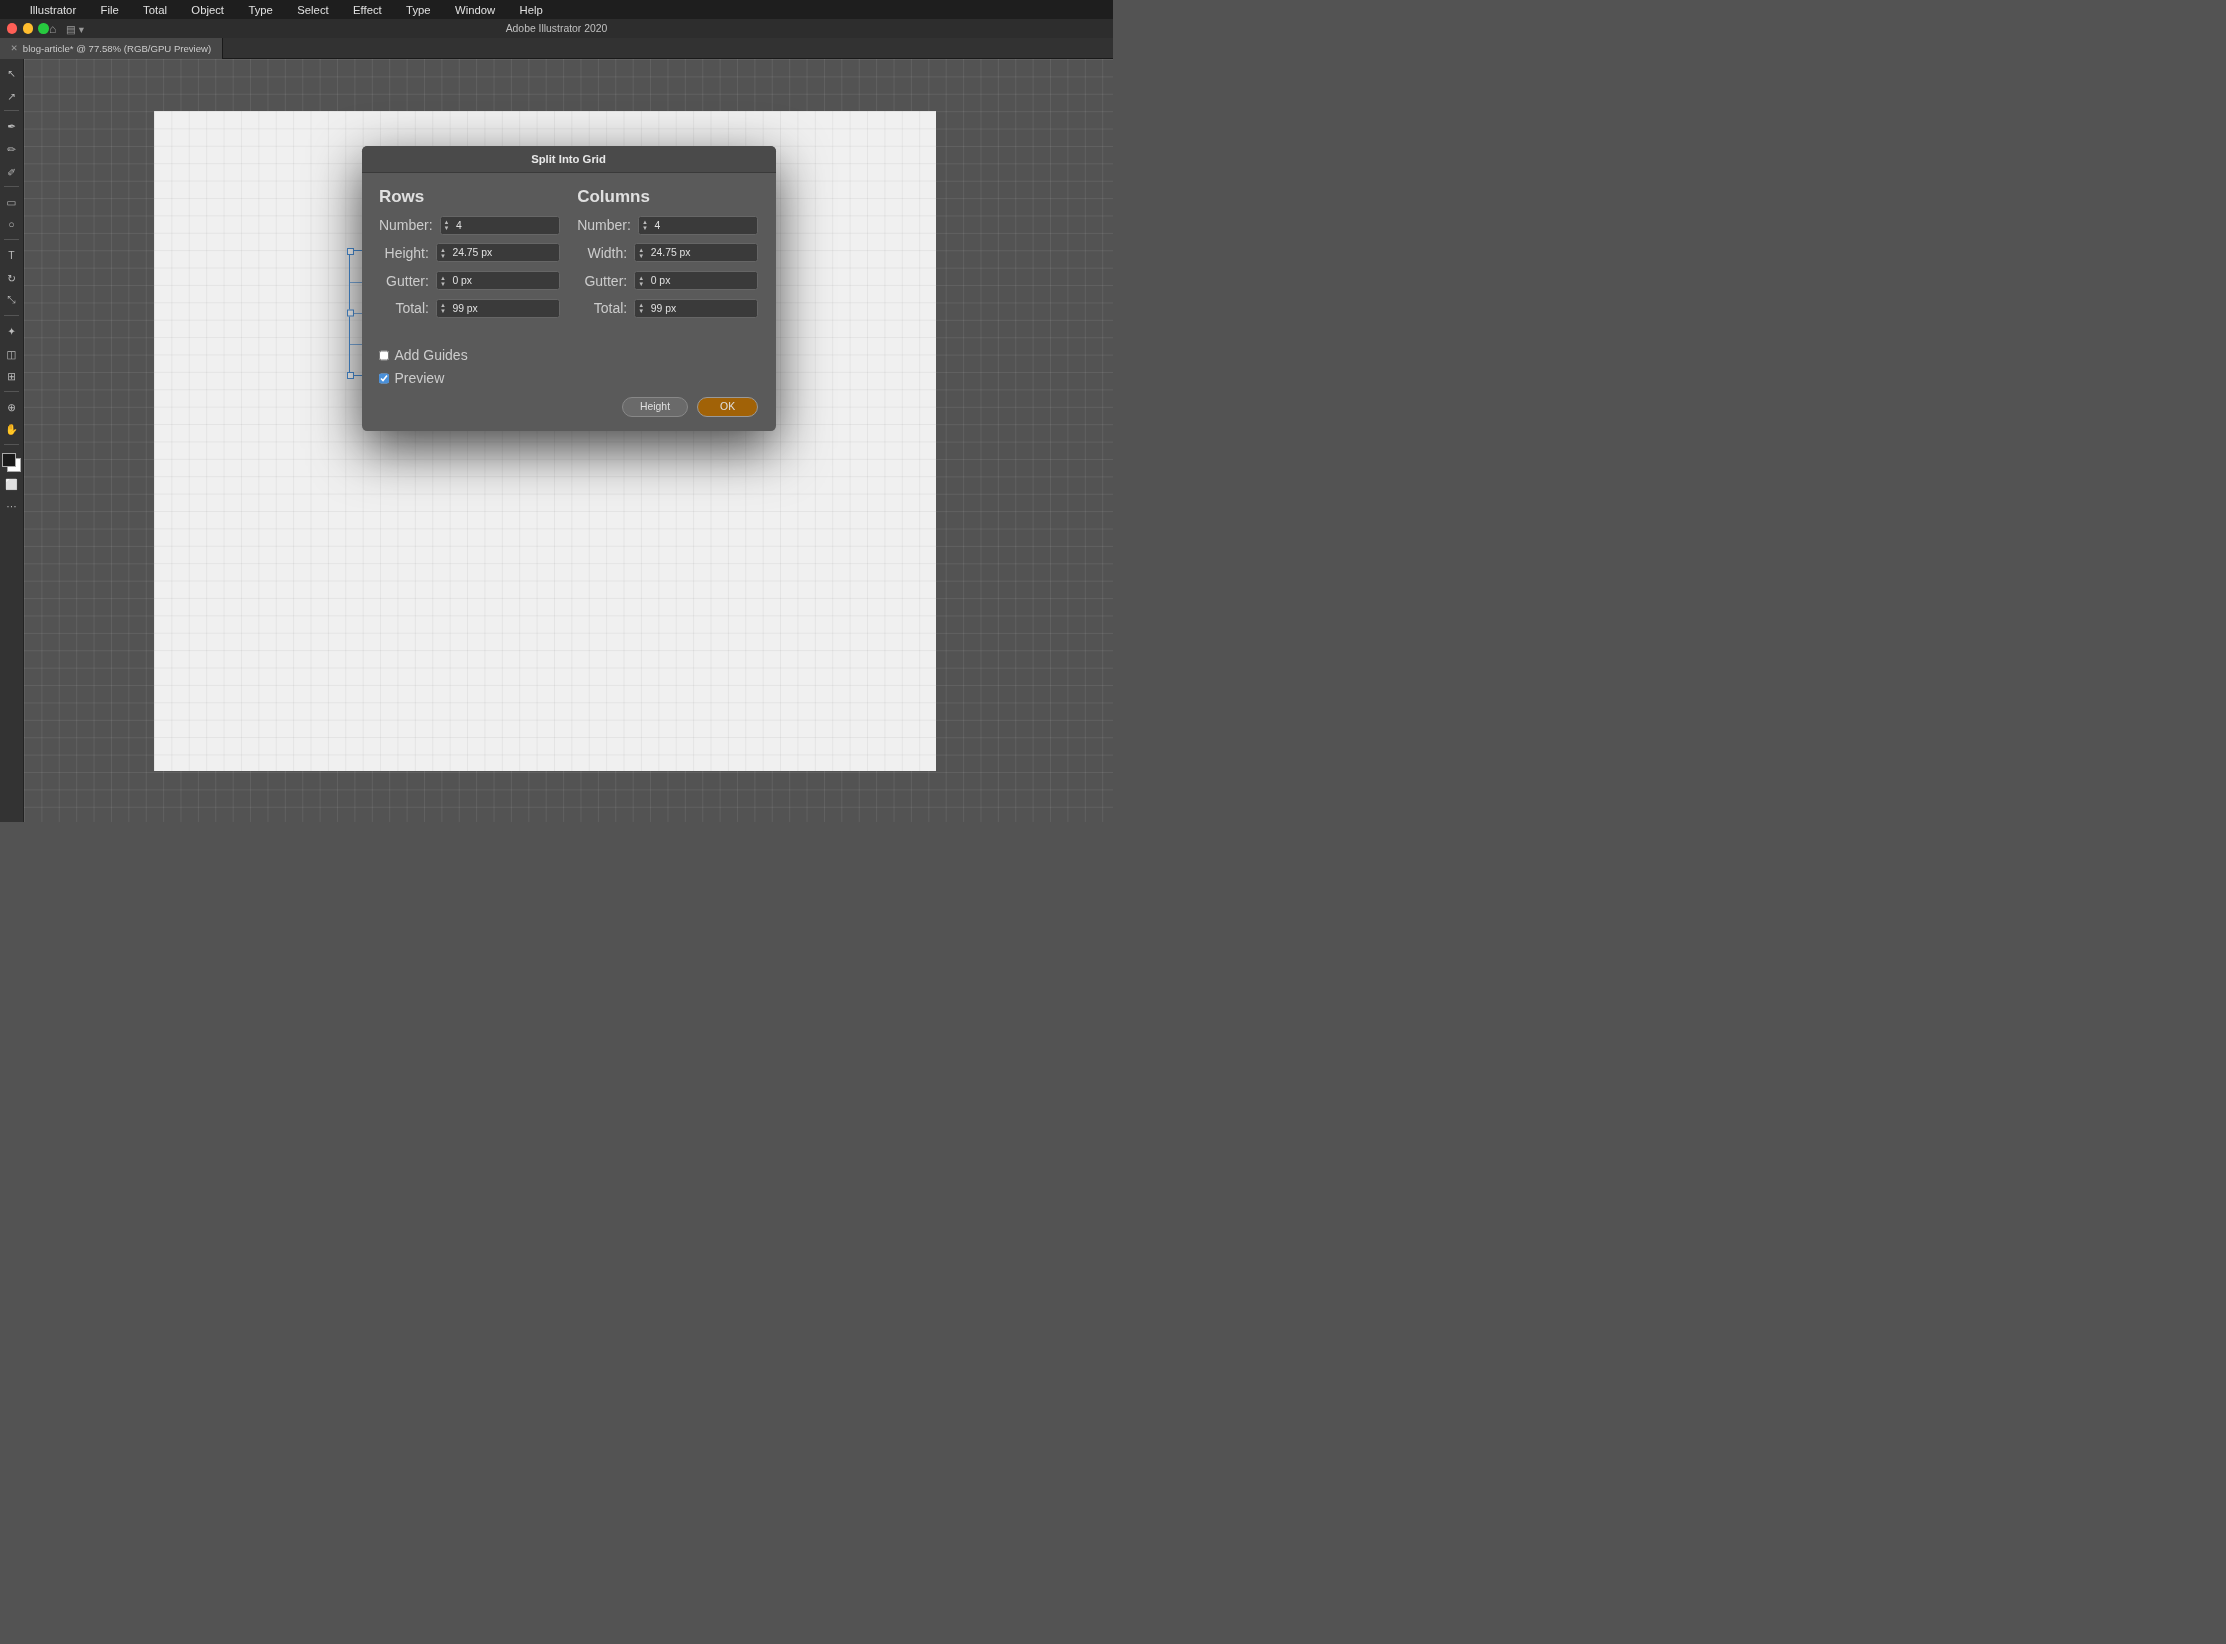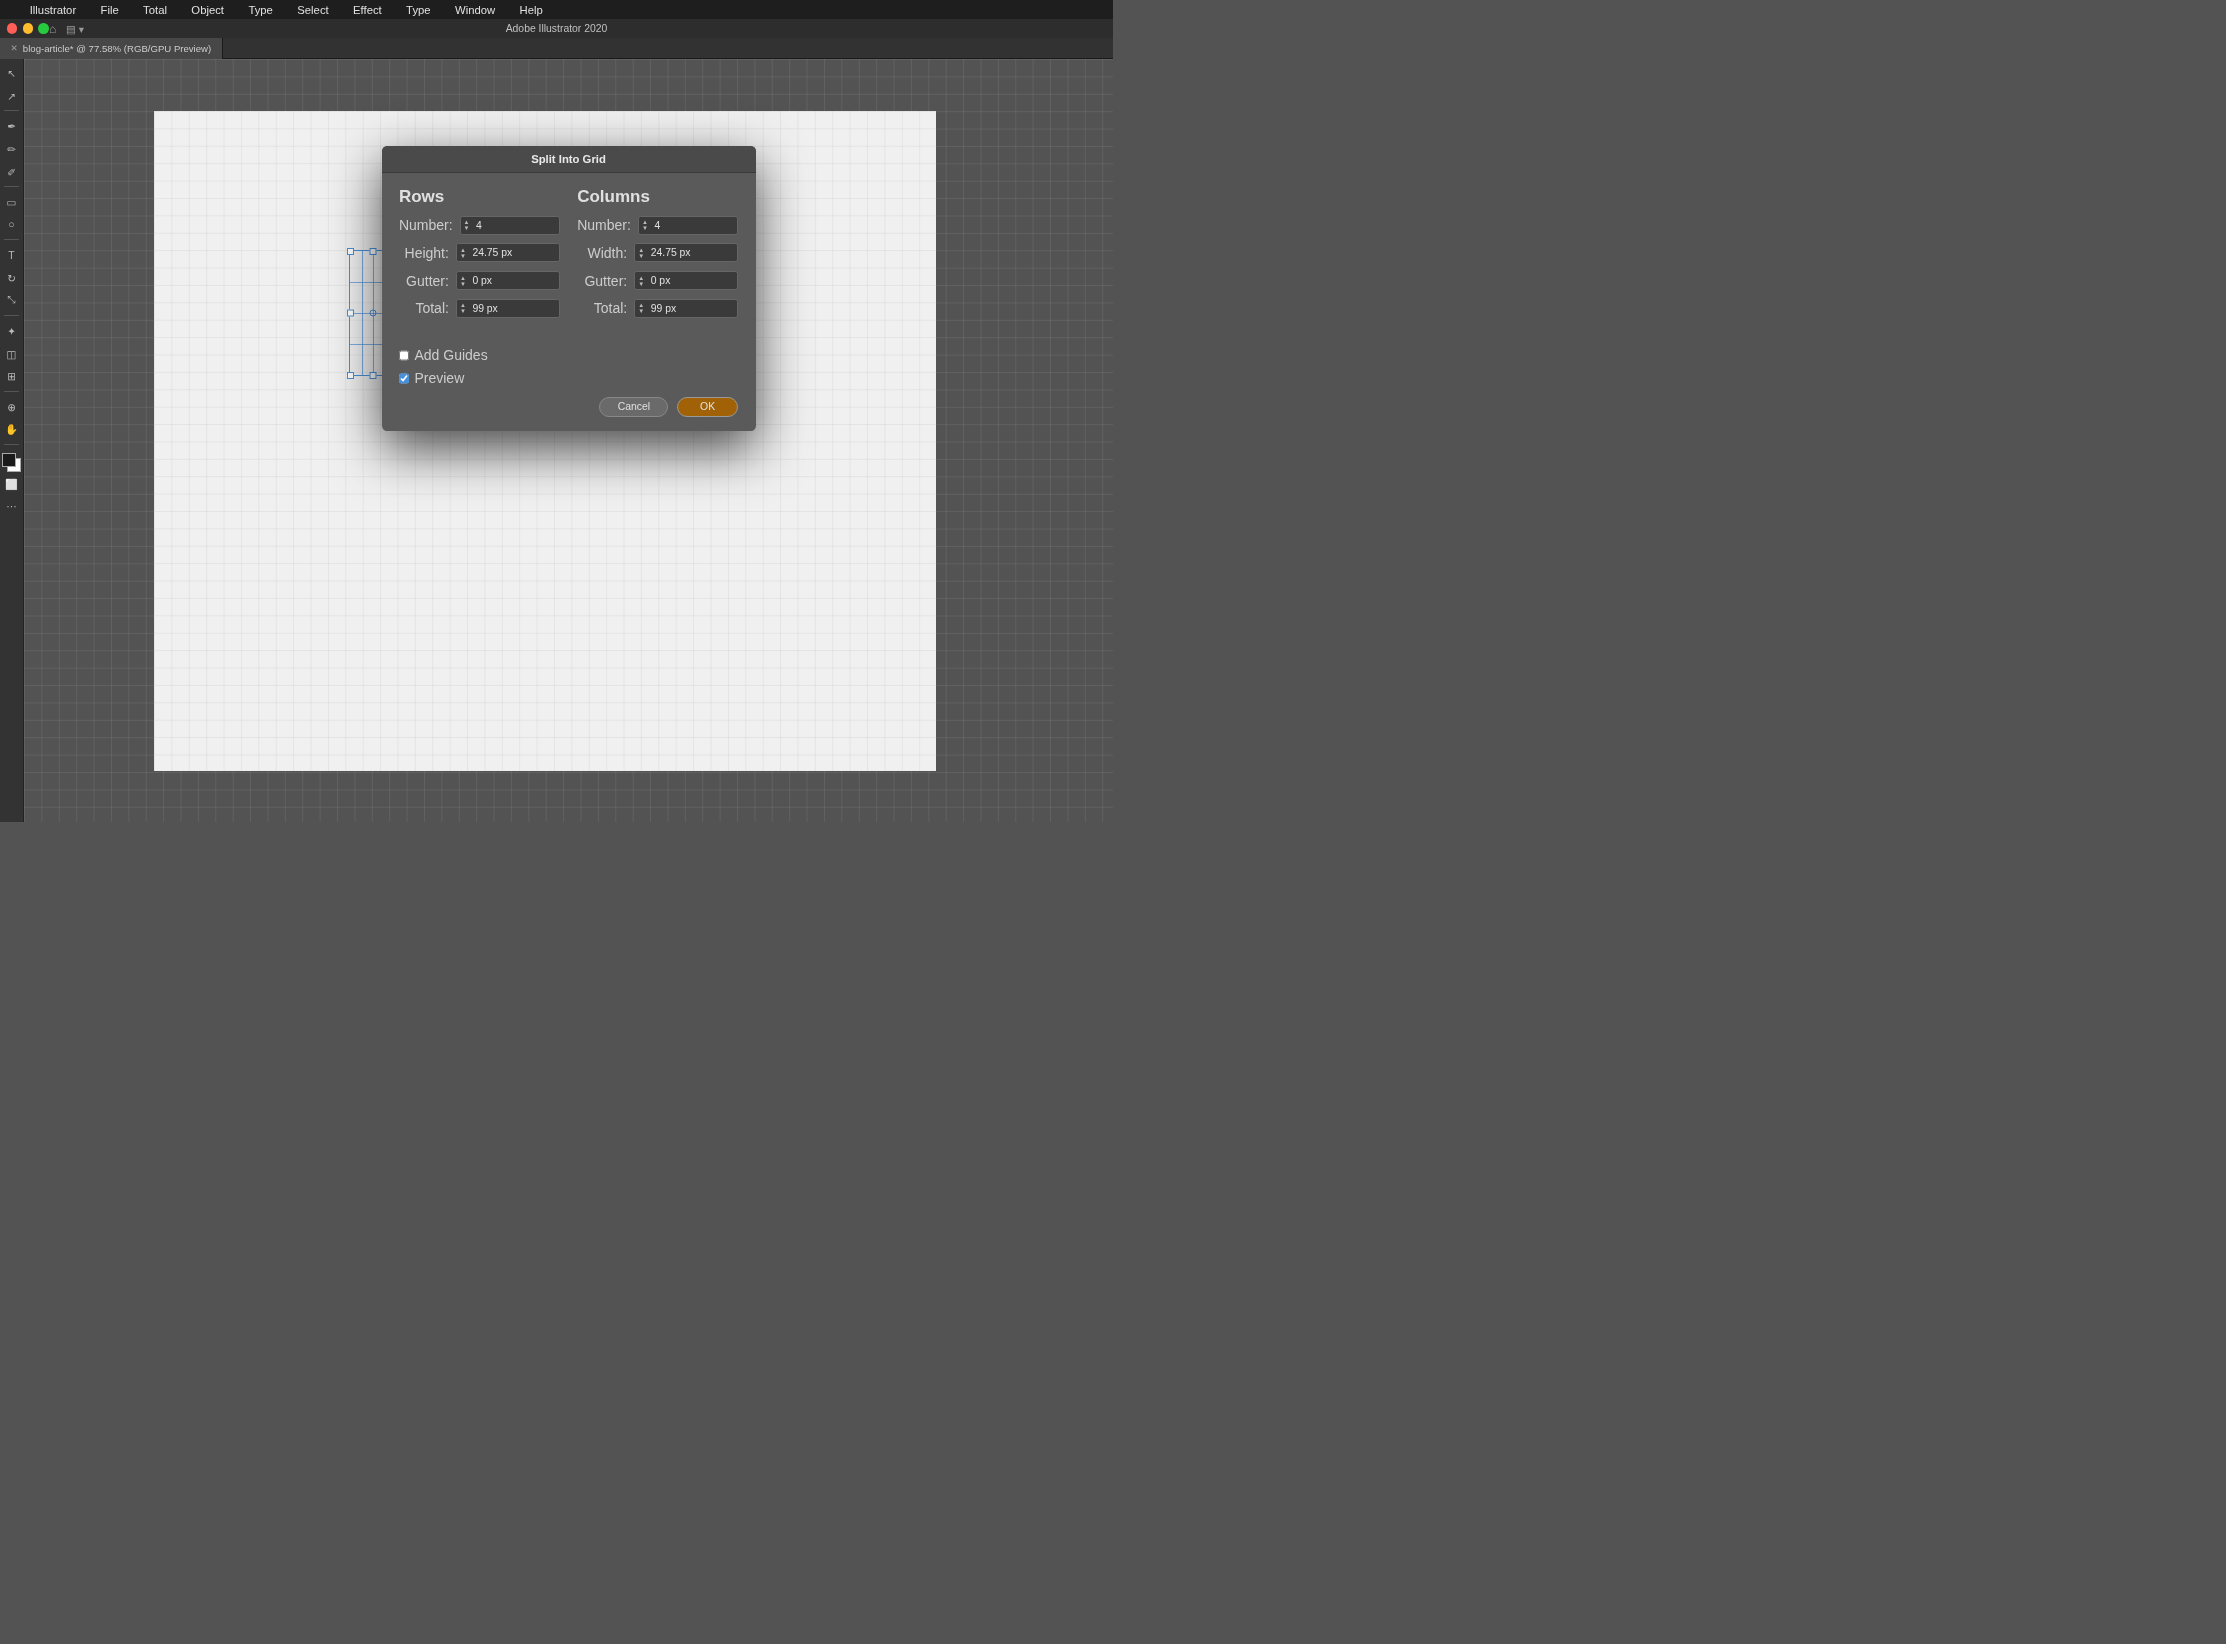--- a/index.html
+++ b/index.html
@@ -251,21 +251,21 @@
       position: absolute;
       top: 0; left: 0; right: 0; bottom: 0;
       display: flex;
       align-items: flex-start;
       justify-content: center;
       padding-top: 87px;
     }
 
     
     .dialog {
-      width: 374px;
+      width: 414px;
       background: #5a5a5a;
       border-radius: 5.2px;
       box-shadow: 0 17.4px 52px rgba(0,0,0,0.7);
       overflow: hidden;
     }
     .dialog-title-bar {
       background: #4a4a4a;
       padding: 7px 14px;
       text-align: center;
       font-size: 11.3px;
@@ -588,21 +588,21 @@
         <div class="dialog-footer">
           <div class="checkbox-row">
             <input type="checkbox" class="checkbox-input" id="add-guides" style="">
             <label class="checkbox-label" for="add-guides">Add Guides</label>
           </div>
           <div class="checkbox-row">
             <input type="checkbox" class="checkbox-input checkbox-checked" id="preview" checked="" style="">
             <label class="checkbox-label" for="preview">Preview</label>
           </div>
           <div class="dialog-buttons">
-            <button class="btn btn-cancel">Cancel</button>
+            <button class="btn btn-cancel">Height</button>
             <button class="btn btn-ok">OK</button>
           </div>
         </div>
 
       </div>
     </div>
 
   </div>
 </div>
 

